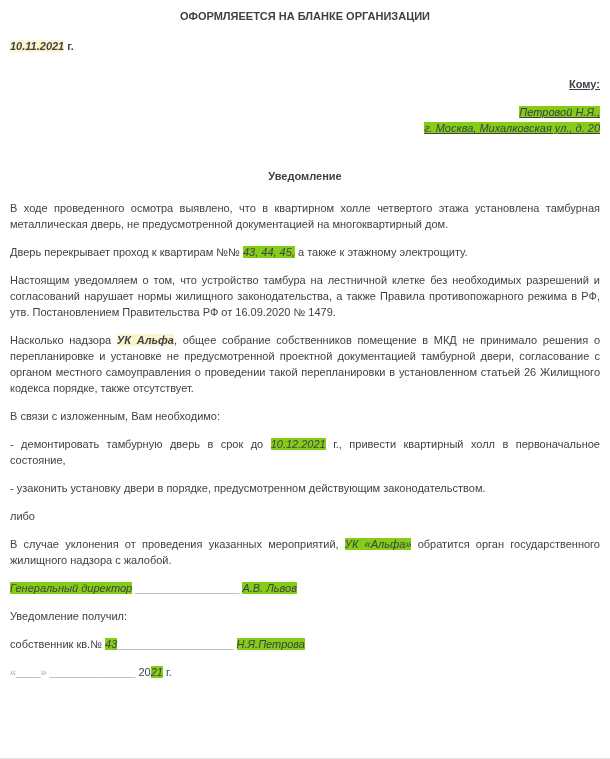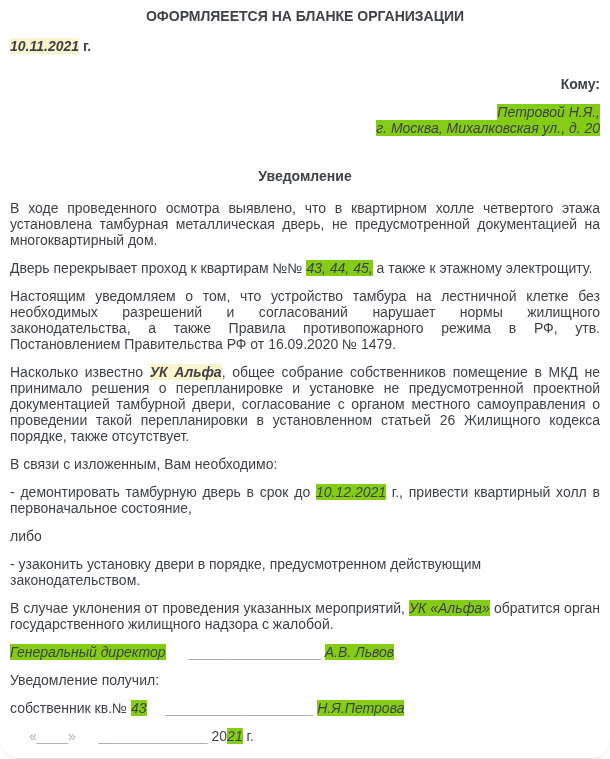--- a/index.html
+++ b/index.html
@@ -5,32 +5,31 @@
   html,body{margin:0;padding:0;background:#ffffff;}
   .doc{
     position:relative;
     width:610px;height:759px;
     box-sizing:border-box;
     background:#ffffff;
     border-bottom:1px solid #e4e4e4;
     padding:8px 10px 0 10px;
     overflow:hidden;
     font-family:"Liberation Sans","DejaVu Sans",sans-serif;
-    font-size:14px;
+    font-size:11px;
     line-height:16px;
     color:#3e4248;
-    border-radius:17px;
   }
   .center{text-align:center;}
-  .right{text-align:right;}
+  .right{text-align:right;text-decoration:underline;}
   .b{font-weight:bold;}
   .line{margin:0;}
   .hl{background:#84cc16;font-style:italic;}
   .hlb{background:#fbf4cd;font-style:italic;font-weight:bold;}
-  .mut{color:#a9aeb4;letter-spacing:0;padding-left:19px;}
+  .mut{color:#a9aeb4;letter-spacing:0;}
   p{margin:12px 0;text-align:justify;}
   .letterhead{margin:0;}
   .outgoing{margin-top:22px;}
   .date-line{margin-top:14px;}
   .to-label{margin-top:22px;}
   .rcp-name{margin-top:12px;}
   .rcp-owner{margin-top:13px;}
   .rcp-addr{}
   .doc-title{margin-top:32px;}
   .p-first{margin-top:16px;}
@@ -55,29 +54,29 @@
 
   <div class="line center b doc-title">Уведомление</div>
 
   <p class="p-first">В ходе проведенного осмотра выявлено, что в квартирном холле четвертого этажа установлена тамбурная металлическая дверь, не предусмотренной документацией на многоквартирный дом.</p>
 
   <p><span>Дверь перекрывает проход к квартирам №№ </span><span class="hl">43, 44, 45,</span><span> а также к этажному электрощиту.</span></p>
 
   <p>Настоящим уведомляем о том, что устройство тамбура на лестничной клетке без необходимых разрешений и согласований нарушает нормы жилищного законодательства, а также Правила противопожарного режима в РФ, утв. Постановлением Правительства РФ от 16.09.2020 № 1479.</p>
 
 
-  <p><span>Насколько известно </span><span class="hlb">УК Альфа</span><span>, общее собрание собственников помещение в МКД не принимало решения о перепланировке и установке не предусмотренной проектной документацией тамбурной двери, согласование с органом местного самоуправления о проведении такой перепланировки в установленном статьей 26 Жилищного кодекса порядке, также отсутствует.</span></p>
+  <p><span>Насколько надзора </span><span class="hlb">УК Альфа</span><span>, общее собрание собственников помещение в МКД не принимало решения о перепланировке и установке не предусмотренной проектной документацией тамбурной двери, согласование с органом местного самоуправления о проведении такой перепланировки в установленном статьей 26 Жилищного кодекса порядке, также отсутствует.</span></p>
 
   <p class="plain">В связи с изложенным, Вам необходимо:</p>
 
   <p><span>- демонтировать тамбурную дверь в срок до </span><span class="hl">10.12.2021</span><span> г., привести квартирный холл в первоначальное состояние,</span></p>
 
+  <p class="plain">- узаконить установку двери в порядке, предусмотренном действующим законодательством.</p>
+
   <p class="plain">либо</p>
-
-  <p class="plain">- узаконить установку двери в порядке, предусмотренном действующим законодательством.</p>
 
   <p><span>В случае уклонения от проведения указанных мероприятий, </span><span class="hl">УК «Альфа»</span><span> обратится орган государственного жилищного надзора с жалобой.</span></p>
 
   <div class="sig">
     <p><span class="hl">Генеральный директор</span><span class="mut"> _________________ </span><span class="hl">А.В. Львов</span></p>
 
     <p>Уведомление получил:</p>
 
     <p><span>собственник кв.№ </span><span class="hl">43</span><span class="mut">___________________ </span><span class="hl">Н.Я.Петрова</span></p>
 

